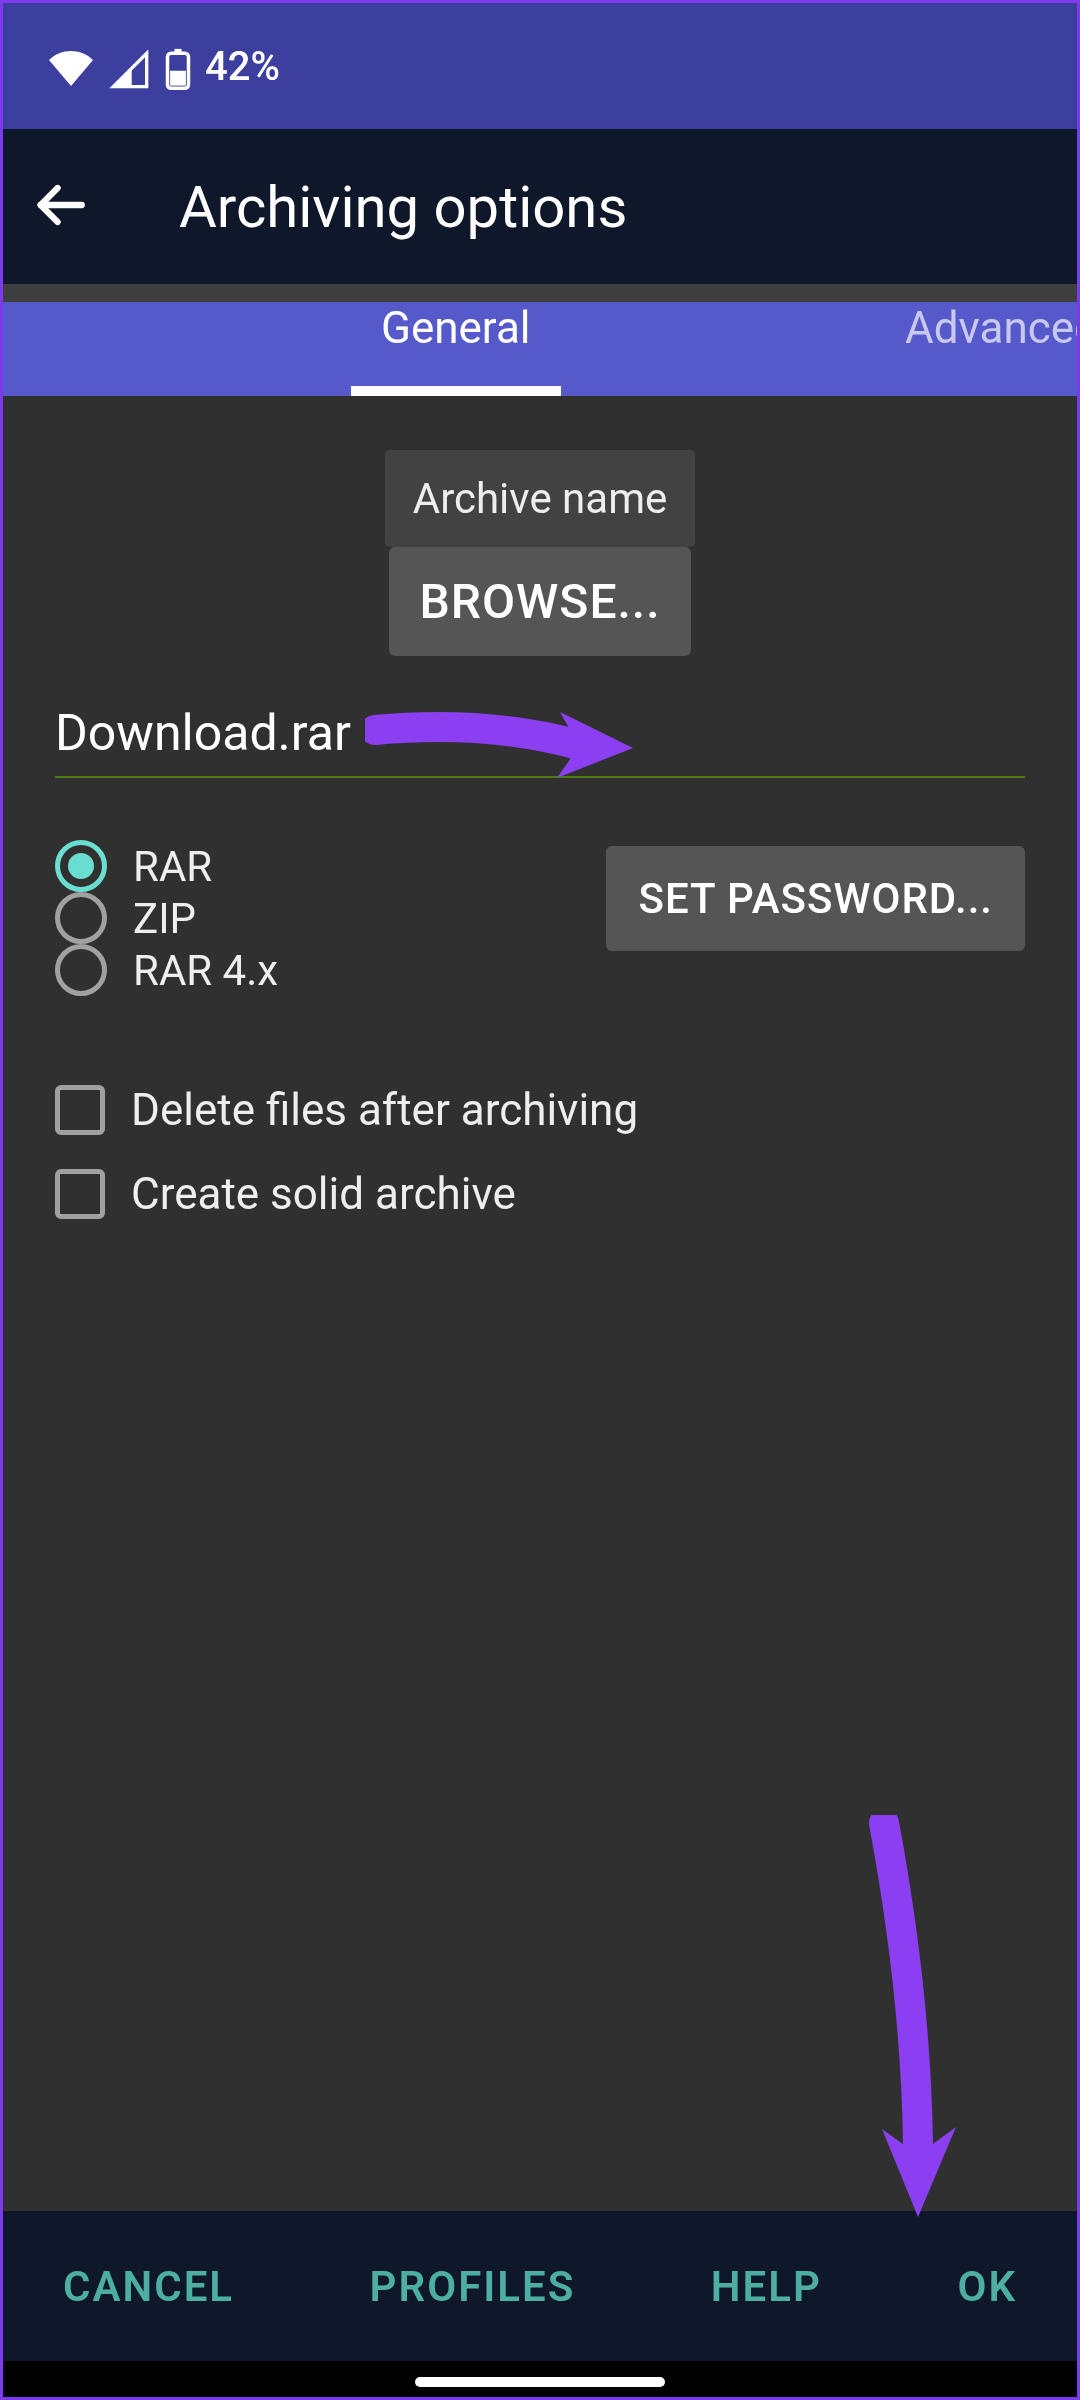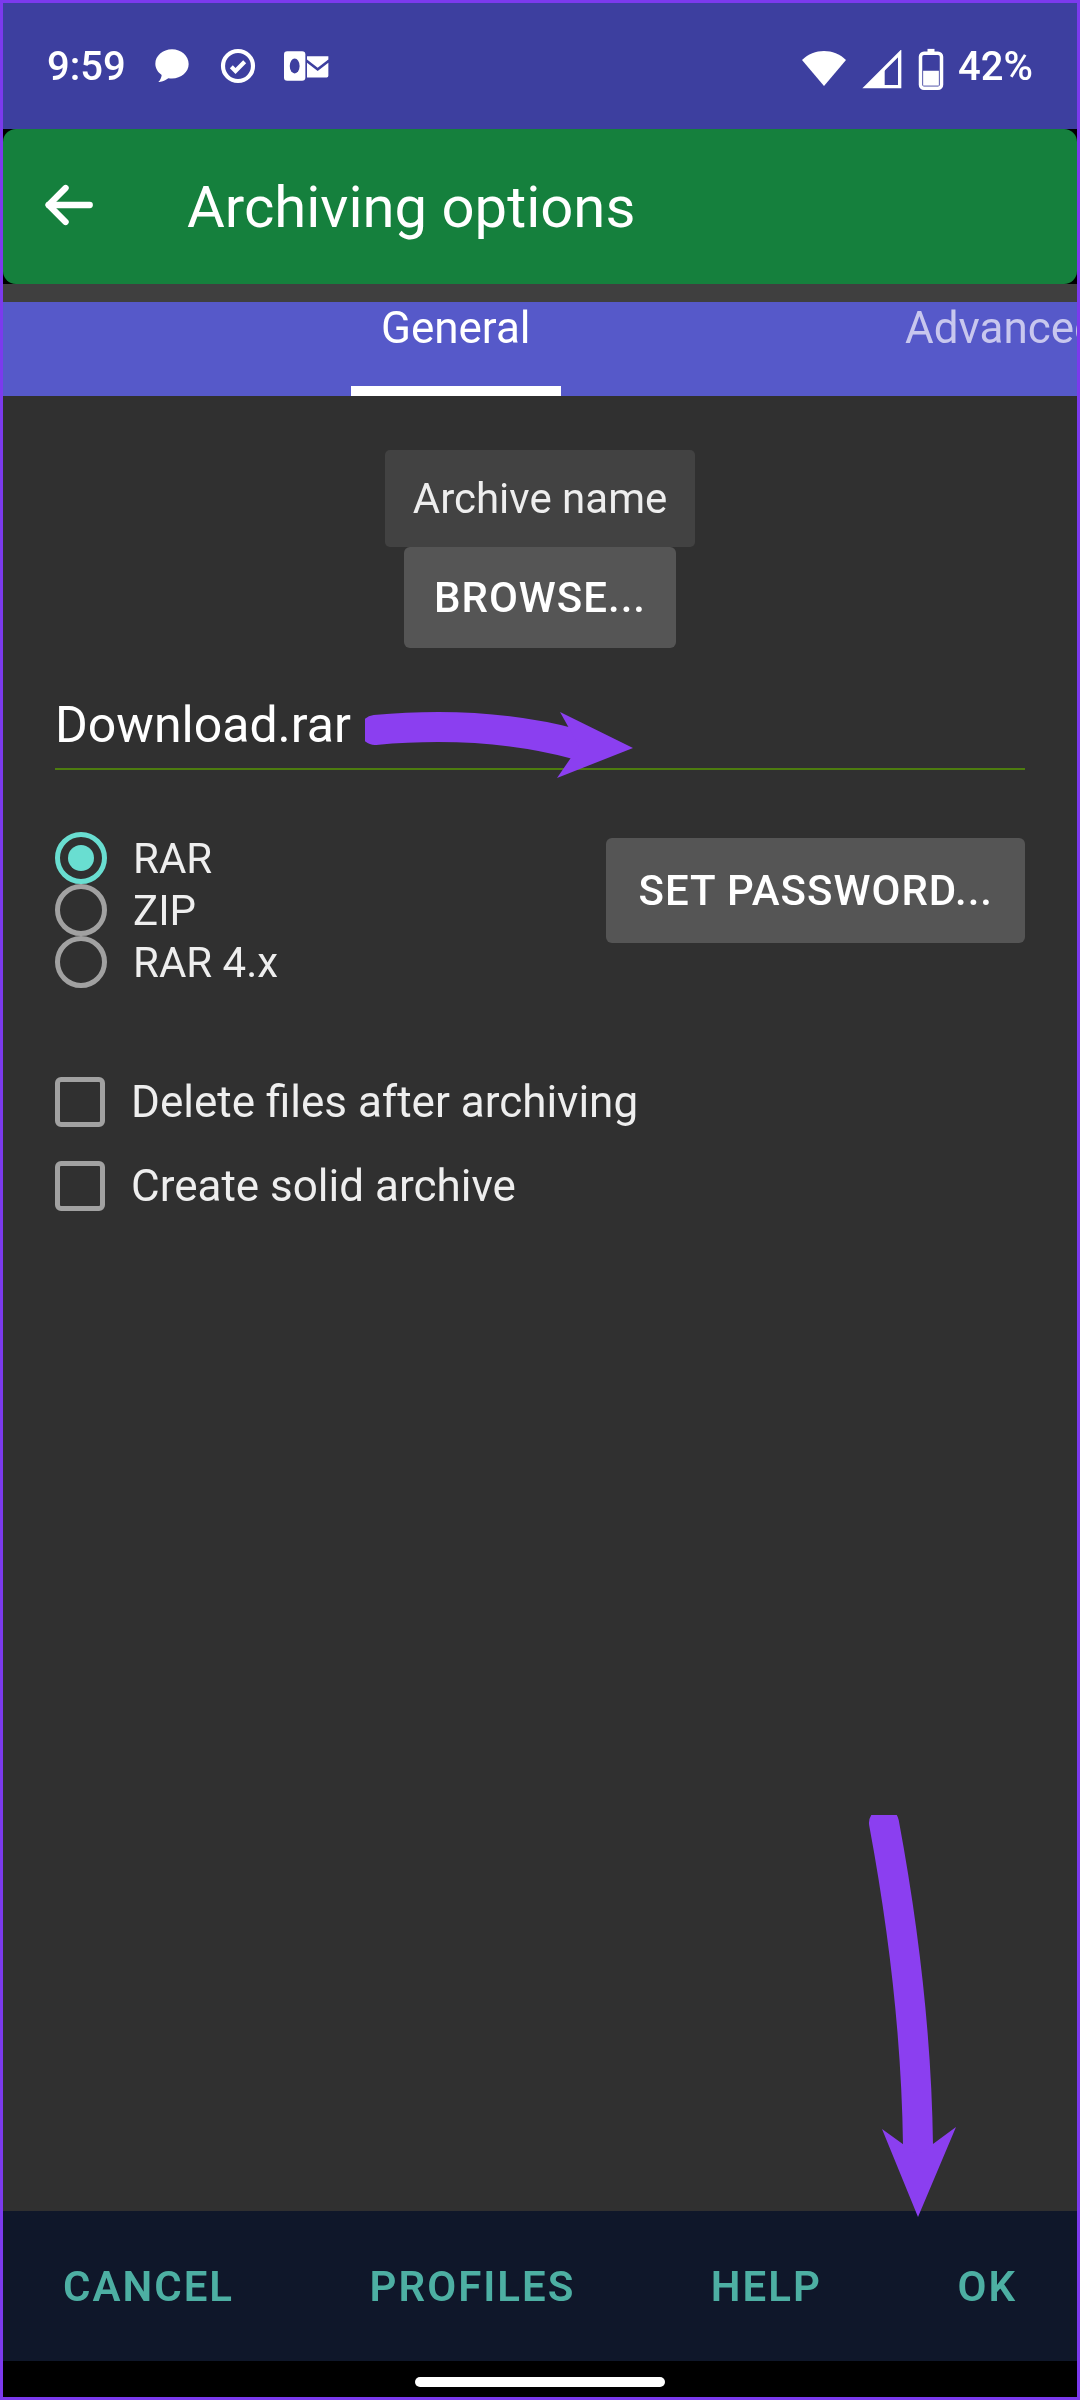--- a/index.html
+++ b/index.html
@@ -21,26 +21,25 @@
     padding: 0 44px;
     color: #fff;
     font-size: 40px;
     font-weight: 500;
   }
   .status-left { display: flex; align-items: center; gap: 26px; }
   .status-right { display: flex; align-items: flex-end; gap: 14px; }
   .notif-icon svg { display: block; }
   .app-bar {
     height: 155px;
-    background: #15803d;
-    display: flex;
-    align-items: center;
-    padding-left: 36px;
+    background: #0f172a;
+    display: flex;
+    align-items: center;
+    padding-left: 28px;
     gap: 90px;
-    border-radius: 13px;
   }
   .back-arrow { color: #fff; }
   .app-title {
     color: #fff;
     font-size: 58px;
     font-weight: 400;
   }
   .divider-dark {
     height: 18px;
     background: #3f3f3f;
@@ -96,21 +95,21 @@
   .chip {
     background: #424242;
     color: #eee;
     font-size: 42px;
     padding: 24px 28px;
     border-radius: 5px;
   }
   .btn-flat {
     background: #555555;
     color: #fff;
-    font-size: 42px;
+    font-size: 48px;
     font-weight: 500;
     letter-spacing: 1px;
     padding: 26px 30px;
     border-radius: 6px;
   }
   .input-line {
     margin-top: 48px;
     border-bottom: 2px solid #4d7c0f;
     padding-bottom: 14px;
   }
@@ -214,42 +213,20 @@
   }
   
   .arrow-overlay { position: absolute; pointer-events: none; }
   .arrow1 { left: 362px; top: 695px; }
   .arrow2 { left: 853px; top: 1812px; }
 </style>
 </head>
 <body>
 
 <div class="status-bar">
-  <div class="status-left">
-    <span>9:59</span>
-    <span class="notif-icon">
-      <svg width="40" height="40" viewBox="0 0 24 24" fill="#fff">
-          <path d="M12 2C6.5 2 2 5.9 2 10.7c0 2.7 1.5 5.1 3.8 6.7-.1 1.4-.7 3-2 4.2 0 0 3.6-.3 6-2.3.7.1 1.5.2 2.2.2 5.5 0 10-3.9 10-8.7S17.5 2 12 2z"></path>
-        </svg>
-    </span>
-    <span class="notif-icon">
-      <svg width="40" height="40" viewBox="0 0 24 24" fill="none" stroke="#fff" stroke-width="2.5">
-          <circle cx="12" cy="12" r="9"></circle>
-          <path d="M8 12.5l2.5 2.5L16 9.5" fill="none"></path>
-        </svg>
-    </span>
-    <span class="notif-icon">
-      <svg width="46" height="40" viewBox="0 0 28 24" fill="#fff">
-          <rect x="0" y="3" width="13" height="18" rx="2"></rect>
-          <ellipse cx="6.5" cy="12" rx="3" ry="4.5" fill="#3d3f9f"></ellipse>
-          <path d="M14 6 h13 v2 l-6.5 5 L14 8z"></path>
-          <path d="M14 10 l6.5 5 L27 10 v8 a1 1 0 0 1 -1 1 H14z"></path>
-        </svg>
-    </span>
-  </div>
   <div class="status-right">
     <span class="notif-icon">
       <svg width="48" height="40" viewBox="0 0 24 20" fill="#fff">
           <path d="M12 18 L1 5 C7 -1 17 -1 23 5 Z"></path>
         </svg>
     </span>
     <span class="notif-icon">
       <svg width="42" height="40" viewBox="0 0 24 24" fill="none">
           <path d="M2 22 L22 2 L22 22 Z" stroke="#fff" stroke-width="2"></path>
           <path d="M2 22 L13 11 L13 22 Z" fill="#fff"></path>

